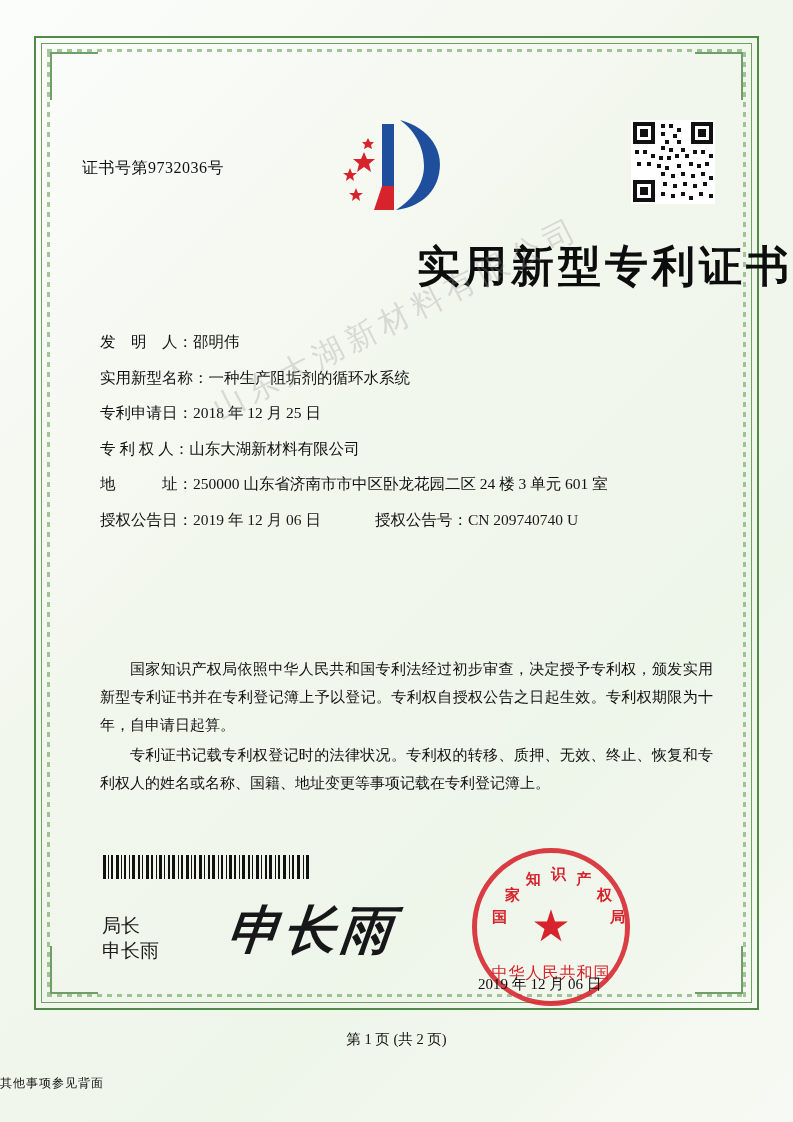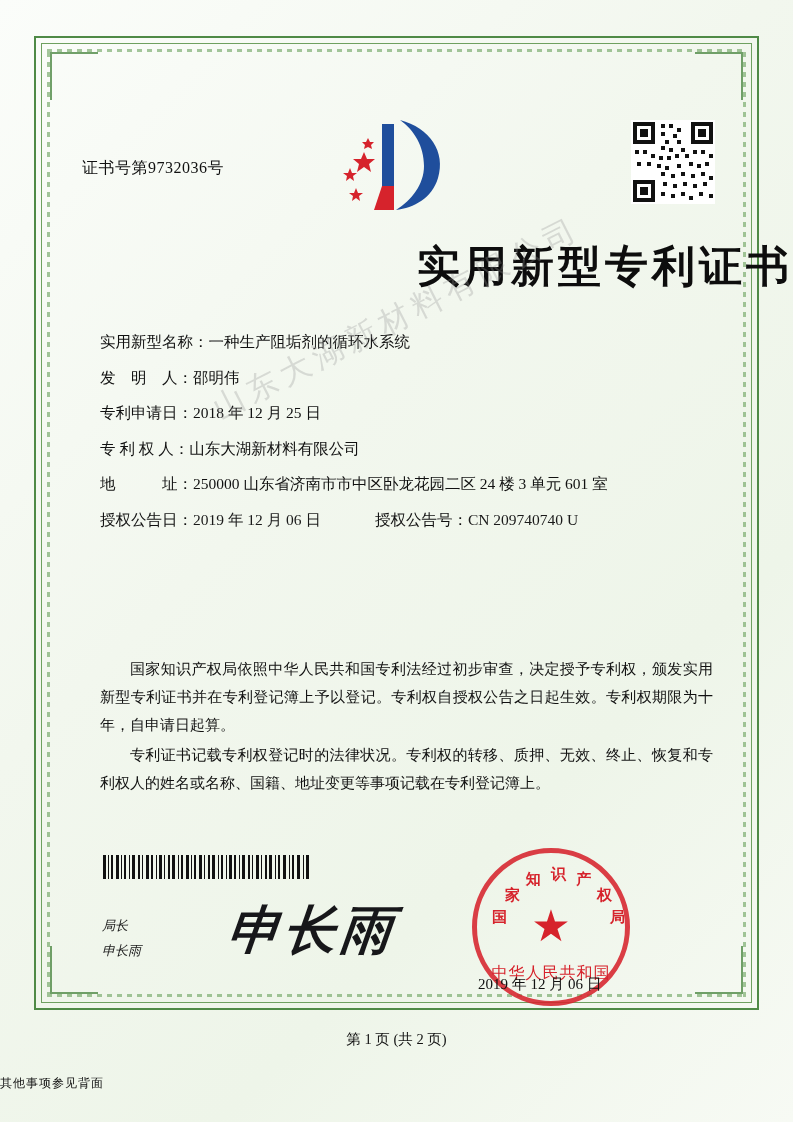--- a/index.html
+++ b/index.html
@@ -179,23 +179,22 @@
     top: 855px;
     width: 208px;
     height: 24px;
   }
 
   
   .sig-labels {
     position: absolute;
     left: 102px;
     top: 913px;
-    font-size: 13px;
+    font-size: 19px;
     line-height: 25px;
-    font-style: italic;
   }
   .signature {
     position: absolute;
     left: 228px;
     top: 896px;
     font-size: 52px;
     font-family: "Liberation Serif", "DejaVu Serif", serif;
     font-style: italic;
     font-weight: bold;
     letter-spacing: 4px;
@@ -366,26 +365,26 @@
           <rect x="68" y="72" width="4" height="4"></rect>
           <rect x="78" y="74" width="4" height="4"></rect>
       </g>
     </svg>
   </div>
 
   <div class="title">实用新型专利证书</div>
 
   <div class="fields">
     <div class="field">
+      <span class="lbl">发　明　人：</span>
+      <span class="val">邵明伟</span>
+    </div>
+    <div class="field">
       <span class="lbl">实用新型名称：</span>
       <span class="val">一种生产阻垢剂的循环水系统</span>
-    </div>
-    <div class="field">
-      <span class="lbl">发　明　人：</span>
-      <span class="val">邵明伟</span>
     </div>
     <div class="field">
       <span class="lbl">专利申请日：</span>
       <span class="val">2018 年 12 月 25 日</span>
     </div>
     <div class="field">
       <span class="lbl">专 利 权 人：</span>
       <span class="val">山东大湖新材料有限公司</span>
     </div>
     <div class="field">

